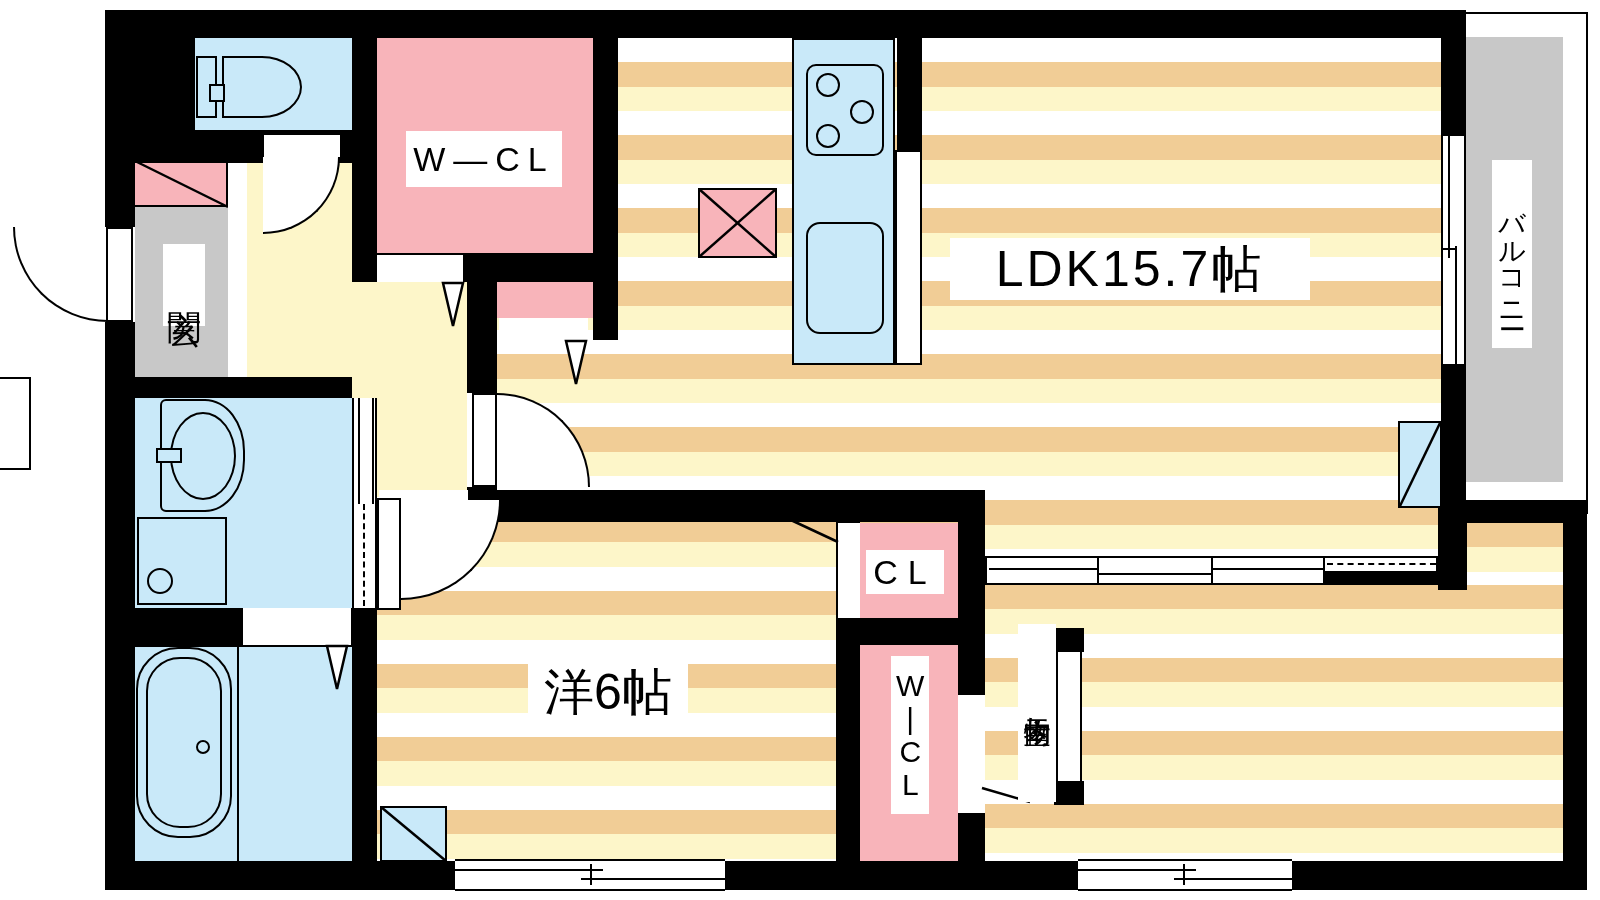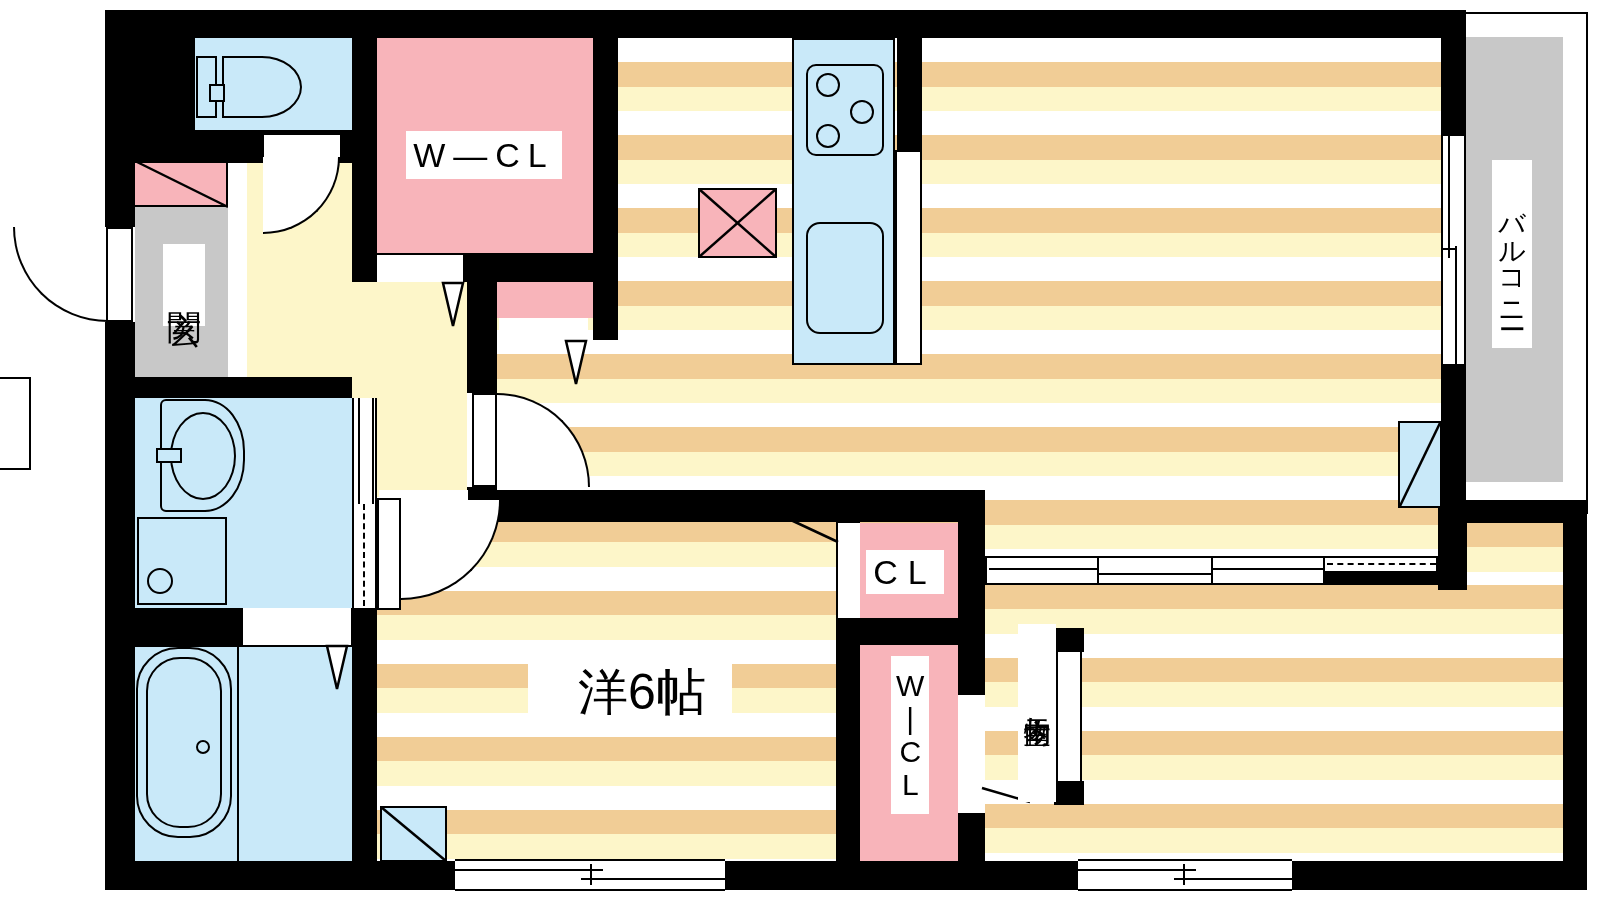--- a/index.html
+++ b/index.html
@@ -192,21 +192,22 @@
     </svg>
   <div class="bluebg outl" style="left:1398px;top:421px;width:44px;height:87px;"></div>
   <svg class="abs" style="left:1398px;top:421px;" width="44" height="87">
       <line x1="2" y1="85" x2="42" y2="2" stroke="#000" stroke-width="2.5"></line>
     </svg>
 
   <div class="whitebg outl2" style="left:1056px;top:628px;width:26px;height:177px;"></div>
   <div class="wall" style="left:1054px;top:628px;width:30px;height:24px;"></div>
   <div class="wall" style="left:1054px;top:781px;width:30px;height:24px;"></div>
 
-  <div class="lbl" style="left:528px;top:658px;width:180px;height:68px;font-size:50px;padding-left:24px;">洋6帖</div>
-  <div class="lbl" style="left:406px;top:131px;width:156px;height:48px;font-size:34px;letter-spacing:8px;">W—CL</div>
+  <div class="lbl" style="left:950px;top:238px;width:360px;height:62px;font-size:50px;letter-spacing:3px;">LDK15.7帖</div>
+  <div class="lbl" style="left:528px;top:658px;width:160px;height:68px;font-size:50px;">洋6帖</div>
+  <div class="lbl" style="left:406px;top:131px;width:156px;height:56px;font-size:34px;letter-spacing:8px;">W—CL</div>
   <div class="lbl" style="left:866px;top:550px;width:78px;height:44px;font-size:34px;letter-spacing:10px;">CL</div>
   <div class="vlbl" style="left:891px;top:656px;width:38px;height:158px;font-size:30px;">W|CL</div>
   <div class="vlbl" style="left:163px;top:244px;width:42px;height:82px;font-size:34px;">玄関</div>
   <div class="vlbl" style="left:1492px;top:160px;width:40px;height:188px;font-size:27px;">バルコニー</div>
   <div class="vlbl" style="left:1018px;top:624px;width:38px;height:178px;font-size:27px;">室内物干し</div>
 
 </div>
 
 </body></html>

